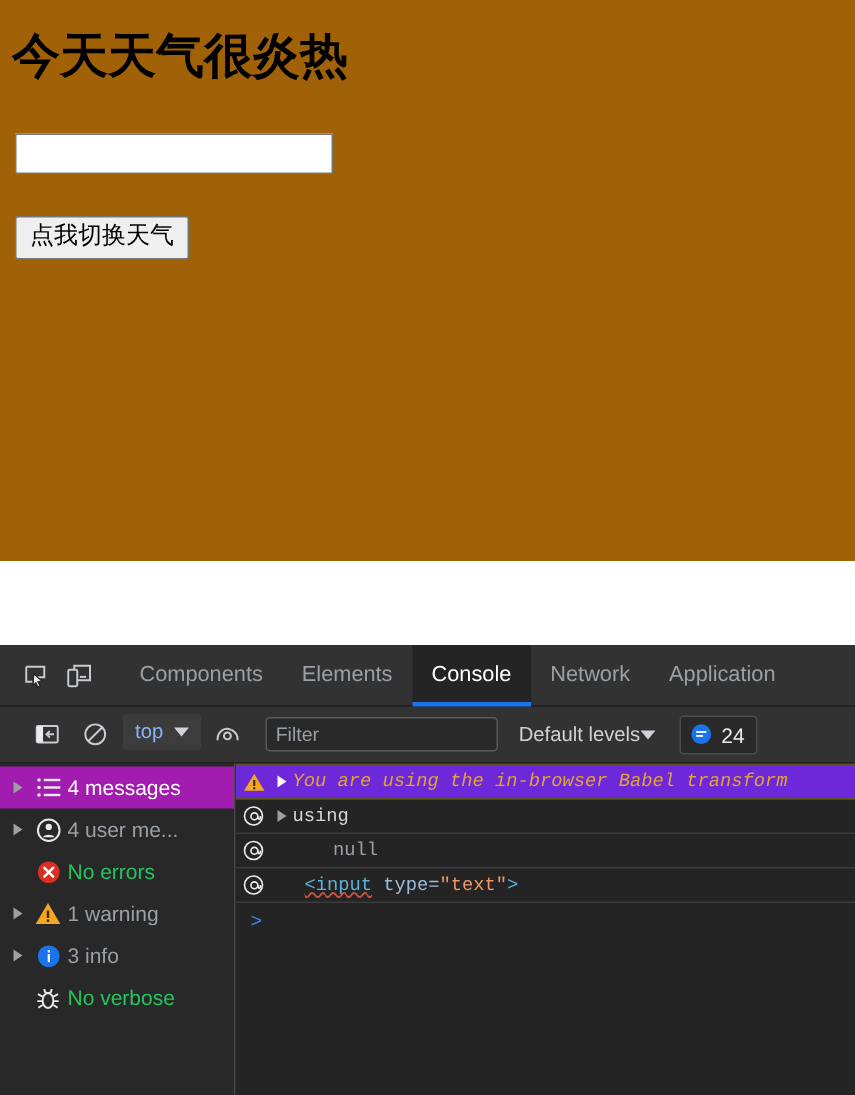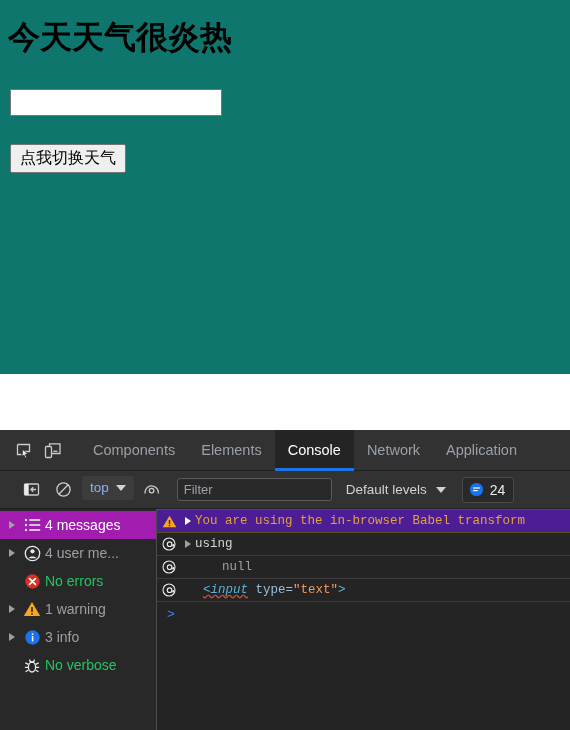--- a/index.html
+++ b/index.html
@@ -13,21 +13,21 @@
     background: #ffffff;
     font-family: "Liberation Sans", sans-serif;
   }
 
   
   #page-area {
     position: absolute;
     left: 0; top: 0;
     width: 570px;
     height: 374px;
-    background: #0f766e;
+    background: #a16207;
     box-sizing: border-box;
   }
   #page-heading {
     margin: 0;
     position: absolute;
     left: 8px;
     top: 19px;
     font-size: 32px;
     font-weight: bold;
     line-height: 1.15;
@@ -172,21 +172,21 @@
     font-family: "Liberation Sans", sans-serif;
     font-size: 13px;
     padding: 0 6px;
     margin-left: 7px;
     outline: none;
   }
   #console-filter::placeholder { color: #9aa0a6; }
   #levels-select {
     display: flex;
     align-items: center;
-    gap: 9px;
+    gap: 0;
     margin-left: 14px;
     font-size: 13.5px;
     color: #cfd2d6;
     white-space: nowrap;
   }
   #issues-badge {
     display: flex;
     align-items: center;
     gap: 6px;
     margin-left: 16px;
@@ -266,24 +266,25 @@
     min-height: 23px;
     border-bottom: 1px solid #3b3b3b;
     box-sizing: border-box;
     font-family: "Liberation Mono", monospace;
     font-size: 12.5px;
     line-height: 22px;
     white-space: nowrap;
     overflow: hidden;
   }
   .log-row.warning {
-    background: #4c1d95;
+    background: #6d28d9;
     border-top: 1px solid #5c5220;
     border-bottom: 1px solid #5c5220;
     color: #e2a336;
+    font-style: italic;
   }
   .log-row .gutter {
     width: 24px;
     flex: 0 0 24px;
     display: flex;
     align-items: center;
     justify-content: center;
     height: 22px;
   }
   .log-row .disclose {
@@ -303,21 +304,21 @@
   .tri-grey {
     width: 0; height: 0;
     border-top: 4.5px solid transparent;
     border-bottom: 4.5px solid transparent;
     border-left: 6.5px solid #9aa0a6;
   }
   .log-text { color: #d5d5d5; }
   .log-row.warning .log-text { color: #e2a336; }
   .log-text.dim { color: #9aa0a6; margin-left: 41px; }
   .log-indent { padding-left: 22px; }
-  .tok-tag { color: #5db0d7; font-style: italic; }
+  .tok-tag { color: #5db0d7; }
   .tok-attr { color: #9bbbdc; }
   .tok-val { color: #f29766; }
   .squiggle {
     text-decoration: underline wavy #c8503c;
     text-decoration-skip-ink: none;
   }
   #console-prompt {
     display: flex;
     align-items: center;
     height: 24px;

